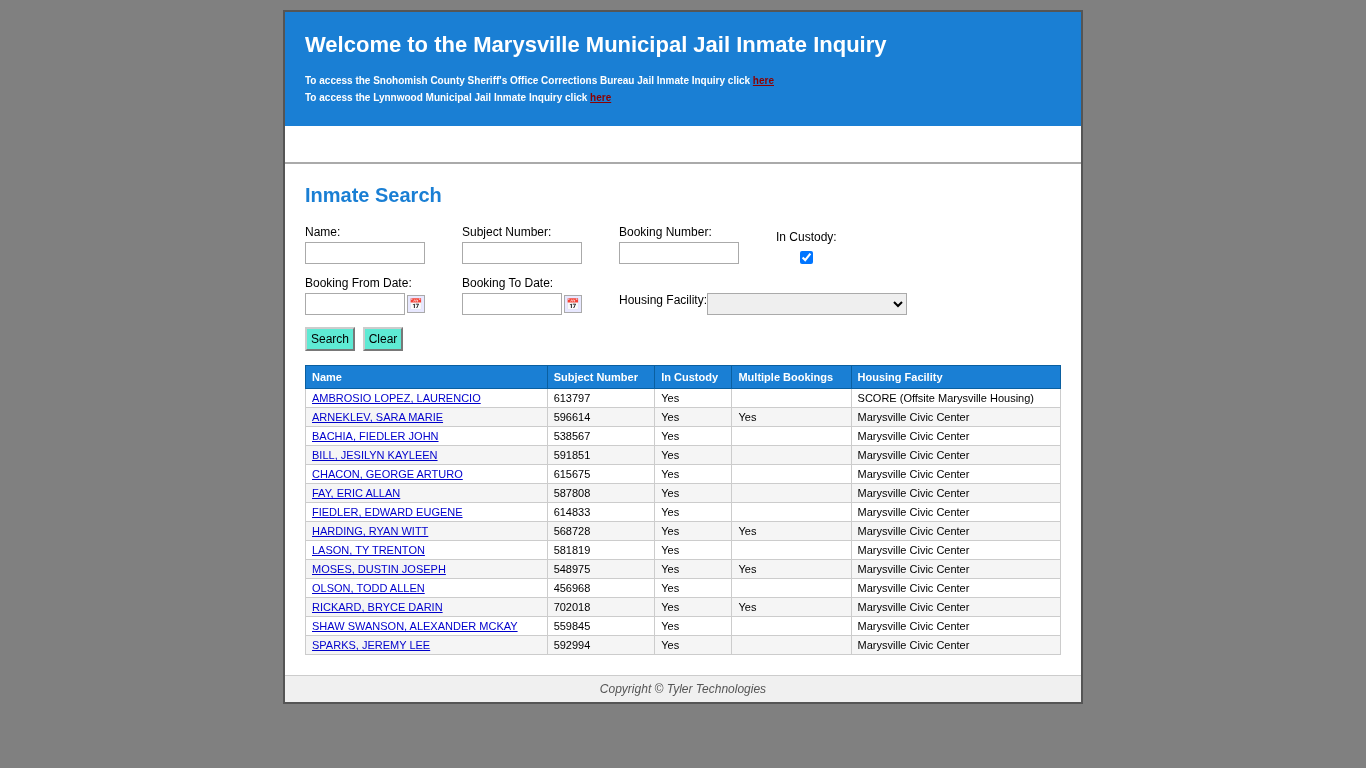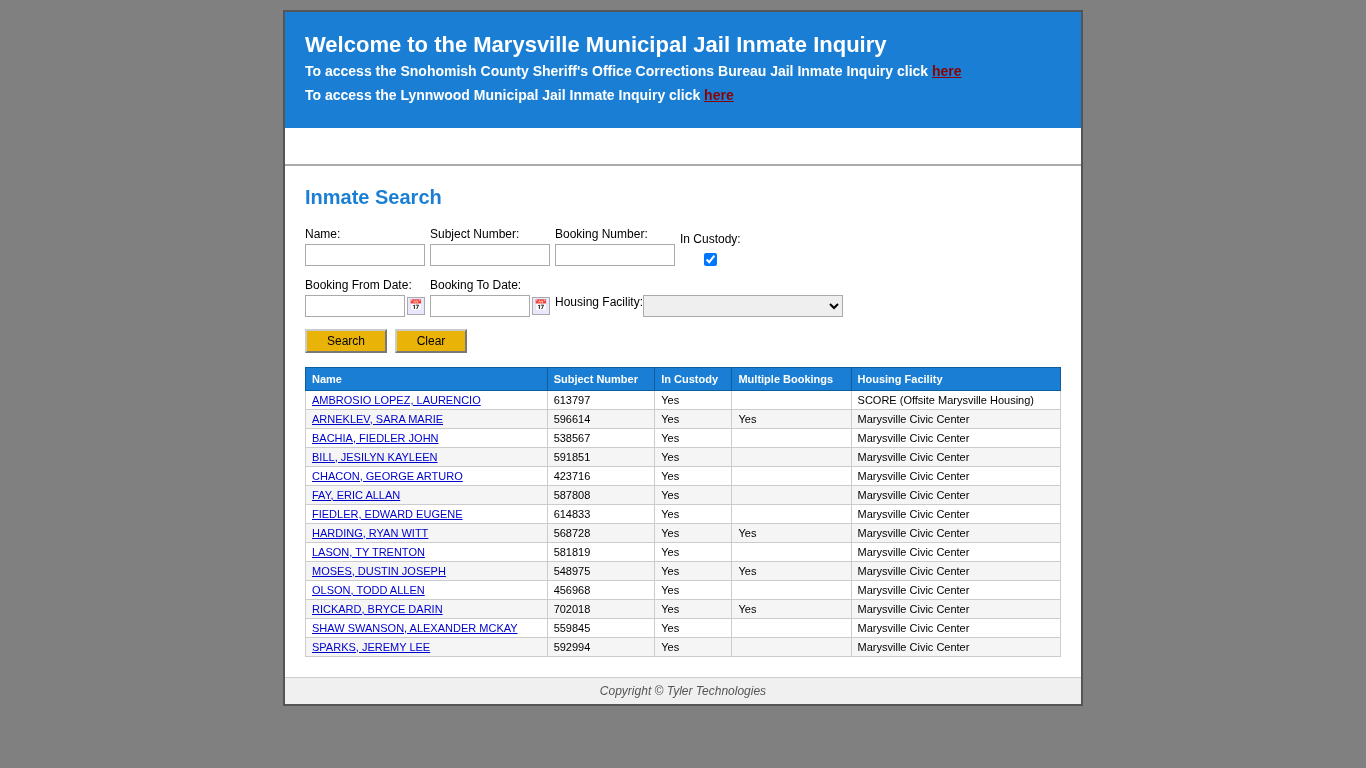--- a/index.html
+++ b/index.html
@@ -17,24 +17,24 @@
     }
     .header {
       background-color: #1a7fd4;
       padding: 20px 20px 20px 20px;
       color: #fff;
     }
     .header h1 {
       font-size: 22px;
       font-weight: bold;
       color: #fff;
-      margin-bottom: 2px;
+      margin-bottom: 14px;
     }
     .header p {
-      font-size: 14px;
+      font-size: 10px;
       font-weight: bold;
       color: #fff;
       line-height: 1.7;
     }
     .header a {
       color: #8b0000;
       font-weight: bold;
       text-decoration: underline;
     }
     .main-content {
@@ -48,21 +48,21 @@
       font-size: 20px;
       font-weight: bold;
       margin-bottom: 18px;
     }
     .search-form {
       margin-bottom: 14px;
     }
     .form-row {
       display: flex;
       align-items: flex-end;
-      gap: 5px;
+      gap: 37px;
       margin-bottom: 12px;
       flex-wrap: wrap;
     }
     .form-group {
       display: flex;
       flex-direction: column;
     }
     .form-group label {
       font-size: 12px;
       margin-bottom: 3px;
@@ -119,24 +119,24 @@
     .housing-facility-group select {
       width: 200px;
       height: 22px;
       font-size: 12px;
       border: 1px solid #aaa;
     }
     .button-row {
       margin-bottom: 14px;
     }
     .btn {
-      padding: 3px 20px;
+      padding: 3px 4px;
       font-size: 12px;
       border: 2px outset #ccc;
-      background: #eab308;
+      background: #5eead4;
       cursor: pointer;
       margin-right: 4px;
     }
 
     
     .results-table {
       width: 100%;
       border-collapse: collapse;
       font-size: 11px;
     }
@@ -275,21 +275,21 @@
           </tr>
           <tr>
             <td><a href="#" class="inmate-link">BILL, JESILYN KAYLEEN</a></td>
             <td>591851</td>
             <td>Yes</td>
             <td></td>
             <td>Marysville Civic Center</td>
           </tr>
           <tr>
             <td><a href="#" class="inmate-link">CHACON, GEORGE ARTURO</a></td>
-            <td>423716</td>
+            <td>615675</td>
             <td>Yes</td>
             <td></td>
             <td>Marysville Civic Center</td>
           </tr>
           <tr>
             <td><a href="#" class="inmate-link">FAY, ERIC ALLAN</a></td>
             <td>587808</td>
             <td>Yes</td>
             <td></td>
             <td>Marysville Civic Center</td>

